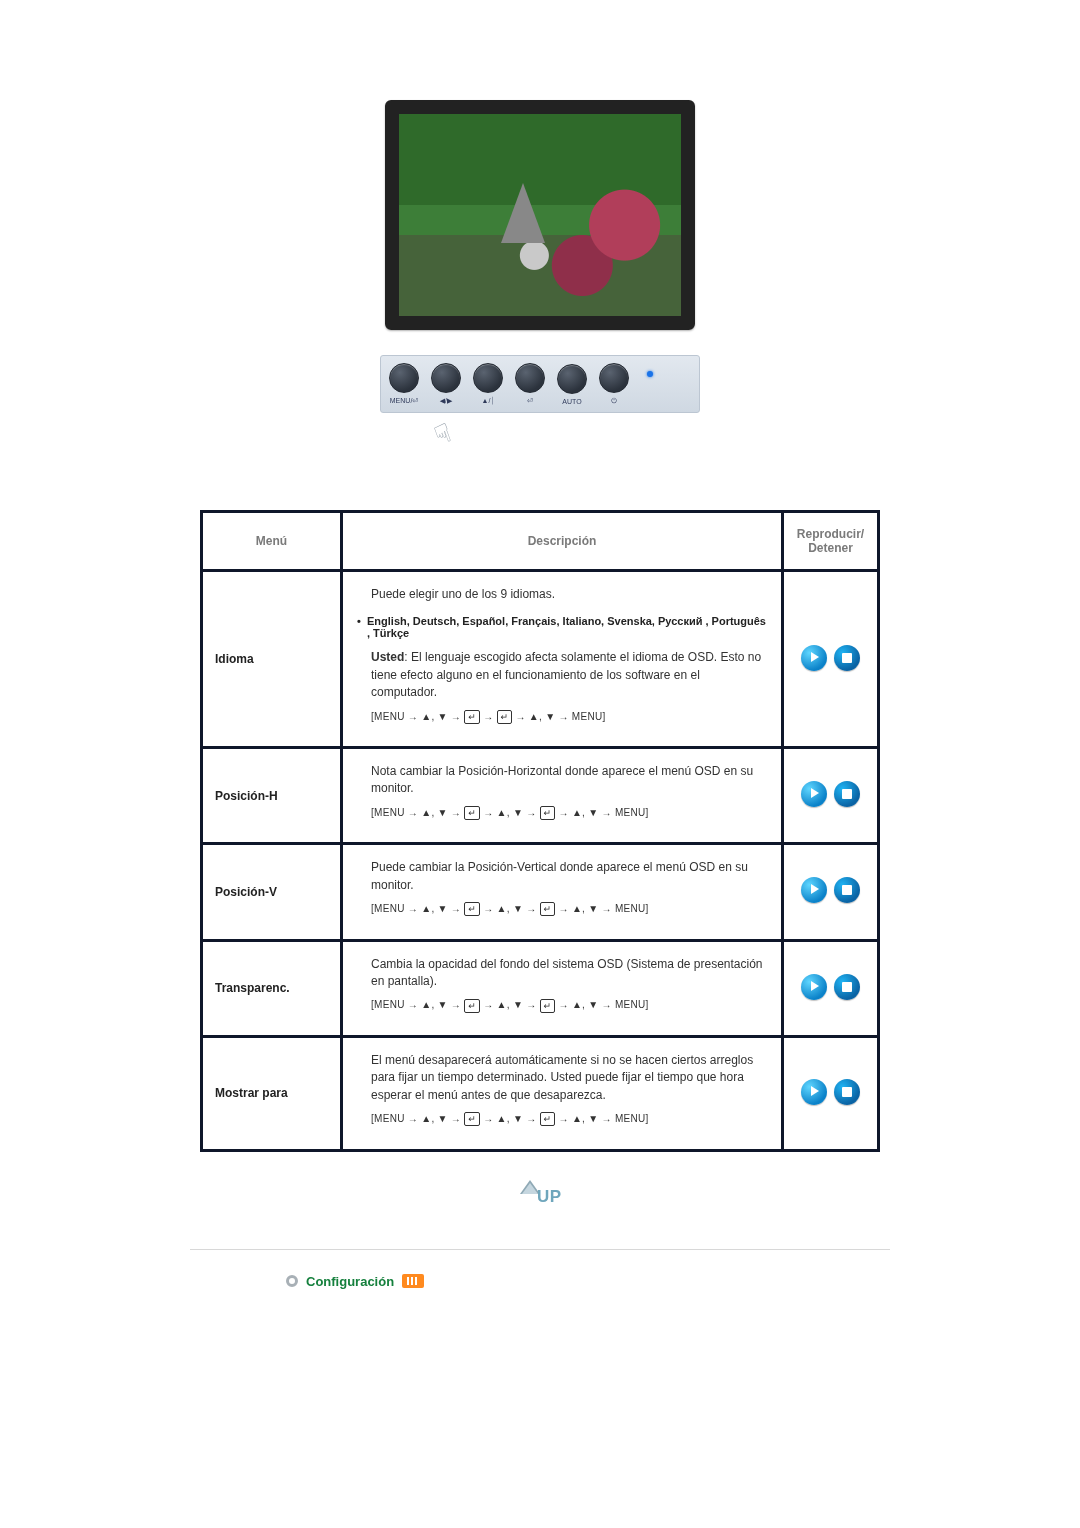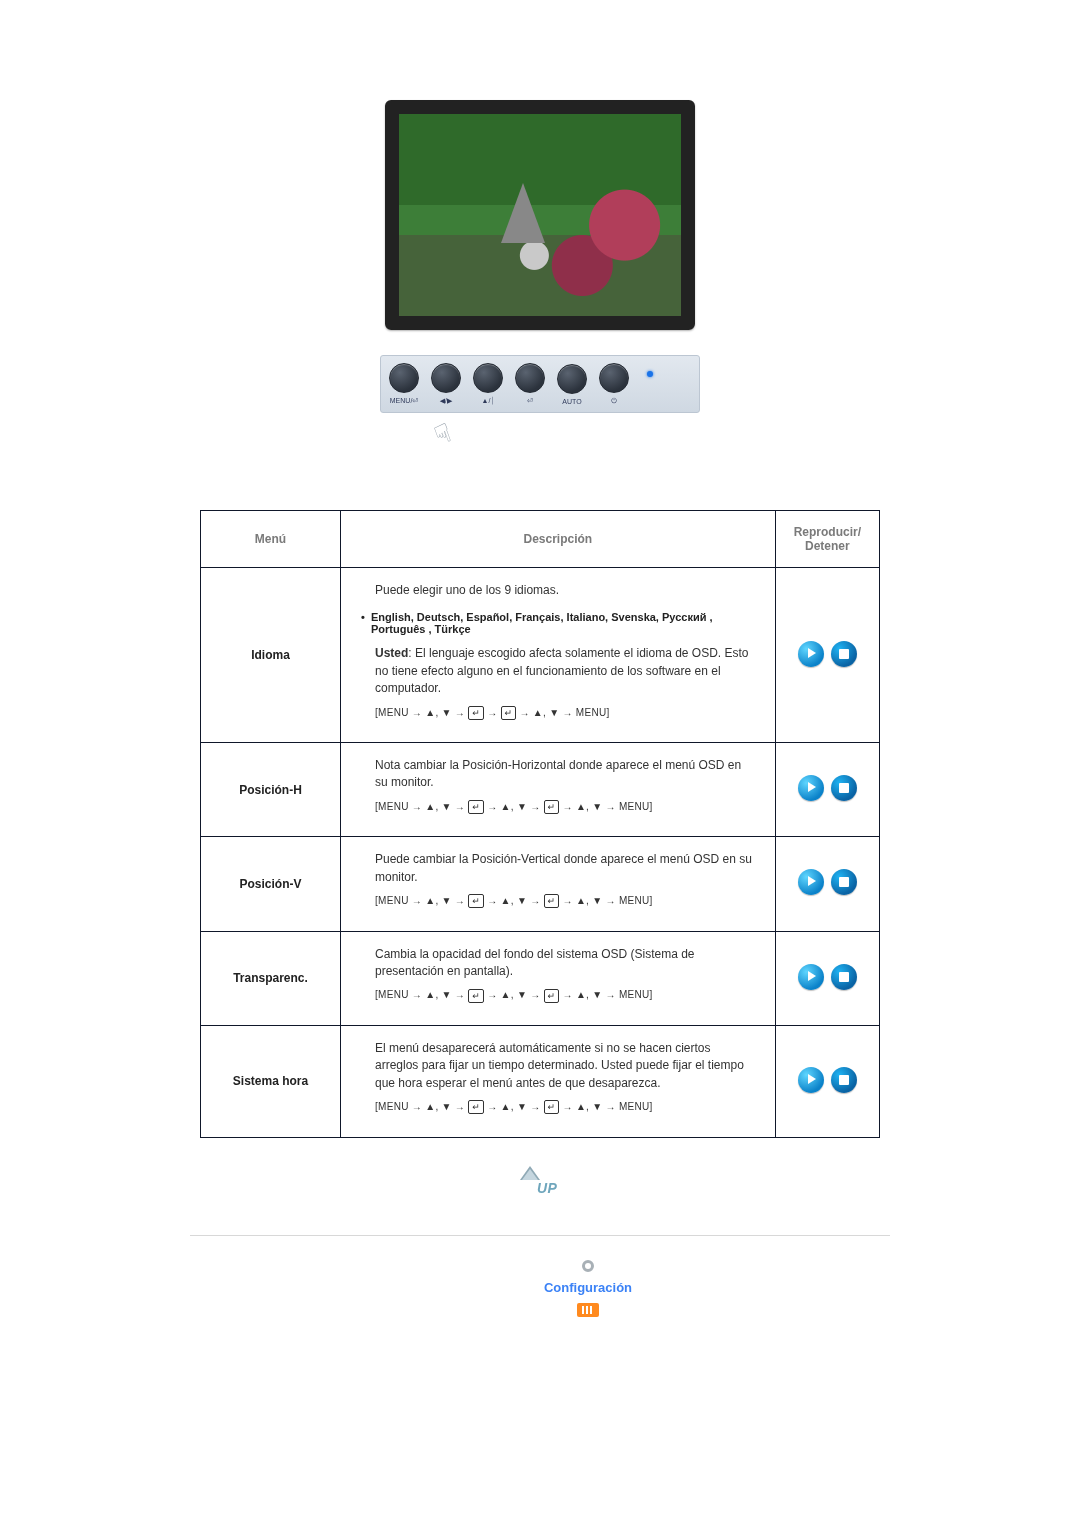--- a/index.html
+++ b/index.html
@@ -76,31 +76,31 @@
     }
 
     
     .osd-table {
       width: 680px;
       margin: 60px auto 0 auto;
       border: 1px solid #c9c9c9;
       border-collapse: collapse;
     }
     .osd-table th, .osd-table td {
-      border: 1px solid #0f172a;
-      padding: 14px 18px;
+      border: 3px solid #0f172a;
+      padding: 14px 12px;
       vertical-align: middle;
     }
     .osd-table th {
       text-align: center;
       color: #7a7a7a;
       font-weight: bold;
       font-size: 12px;
     }
-    .col-menu { width: 140px; text-align:center; font-weight:bold; color:#222; }
+    .col-menu { width: 140px; text-align:left; font-weight:bold; color:#222; }
     .col-desc { color:#333; }
     .col-desc p { margin: 0 0 8px 16px; line-height:1.45; }
     .col-desc .bold { font-weight:bold; }
     .lang-list {
       font-size: 11px; font-weight:bold; color:#222;
       padding-left: 12px; margin: 12px 0 10px 0;
     }
     .lang-list li { list-style-type: '•  '; }
 
     .nav-seq {
@@ -152,32 +152,31 @@
       border-bottom:14px solid #8fa9b5;
     }
     .up-button .arrow2 {
       position:absolute; left:2px; top:3px;
       width:0;height:0;
       border-left:8px solid transparent;
       border-right:8px solid transparent;
       border-bottom:11px solid #c5d6df;
     }
     .up-button .txt {
-      position:absolute; left:17px; top:14px;
-      font-size:14px; font-weight:bold; color:#6fa6bc;
+      position:absolute; left:17px; top:7px;
+      font-size:17px; font-weight:bold; color:#6fa6bc;
       letter-spacing:.5px;
-      font-style:italic;
     }
 
     hr.sep { border:none; border-top:1px solid #d8d8d8; margin: 18px 0 24px 0; }
 
     .section-head {
       display:flex; align-items:center; gap:8px;
       margin-left: 96px;
-      font-size:13px; font-weight:bold; color:#3b82f6;flex-direction:column;
+      font-size:13px; font-weight:bold; color:#15803d;
     }
     .bullet-ring {
       width:12px;height:12px;border-radius:50%;
       border:3px solid #a8b0b6;
     }
     .setup-badge {
       display:inline-block; width:22px; height:14px;
       background:#ff8a1f; border-radius:2px;
       position:relative;
     }
@@ -294,21 +293,21 @@
             <span>[MENU → </span><span>▲, ▼</span><span> → </span><span class="enter-key">↵</span><span> → </span><span>▲, ▼</span><span> → </span><span class="enter-key">↵</span><span> → </span><span>▲, ▼</span><span> → MENU]</span>
           </p>
         </td>
         <td class="col-actions">
           <span class="ctl-btn play"></span>
           <span class="ctl-btn stop"></span>
         </td>
       </tr>
 
       <tr>
-        <td class="col-menu">Sistema hora</td>
+        <td class="col-menu">Mostrar para</td>
         <td class="col-desc">
           <p>El menú desaparecerá automáticamente si no se hacen ciertos arreglos para fijar un tiempo determinado. Usted puede fijar el tiempo que hora esperar el menú antes de que desaparezca.</p>
           <p class="nav-seq">
             <span>[MENU → </span><span>▲, ▼</span><span> → </span><span class="enter-key">↵</span><span> → </span><span>▲, ▼</span><span> → </span><span class="enter-key">↵</span><span> → </span><span>▲, ▼</span><span> → MENU]</span>
           </p>
         </td>
         <td class="col-actions">
           <span class="ctl-btn play"></span>
           <span class="ctl-btn stop"></span>
         </td>

